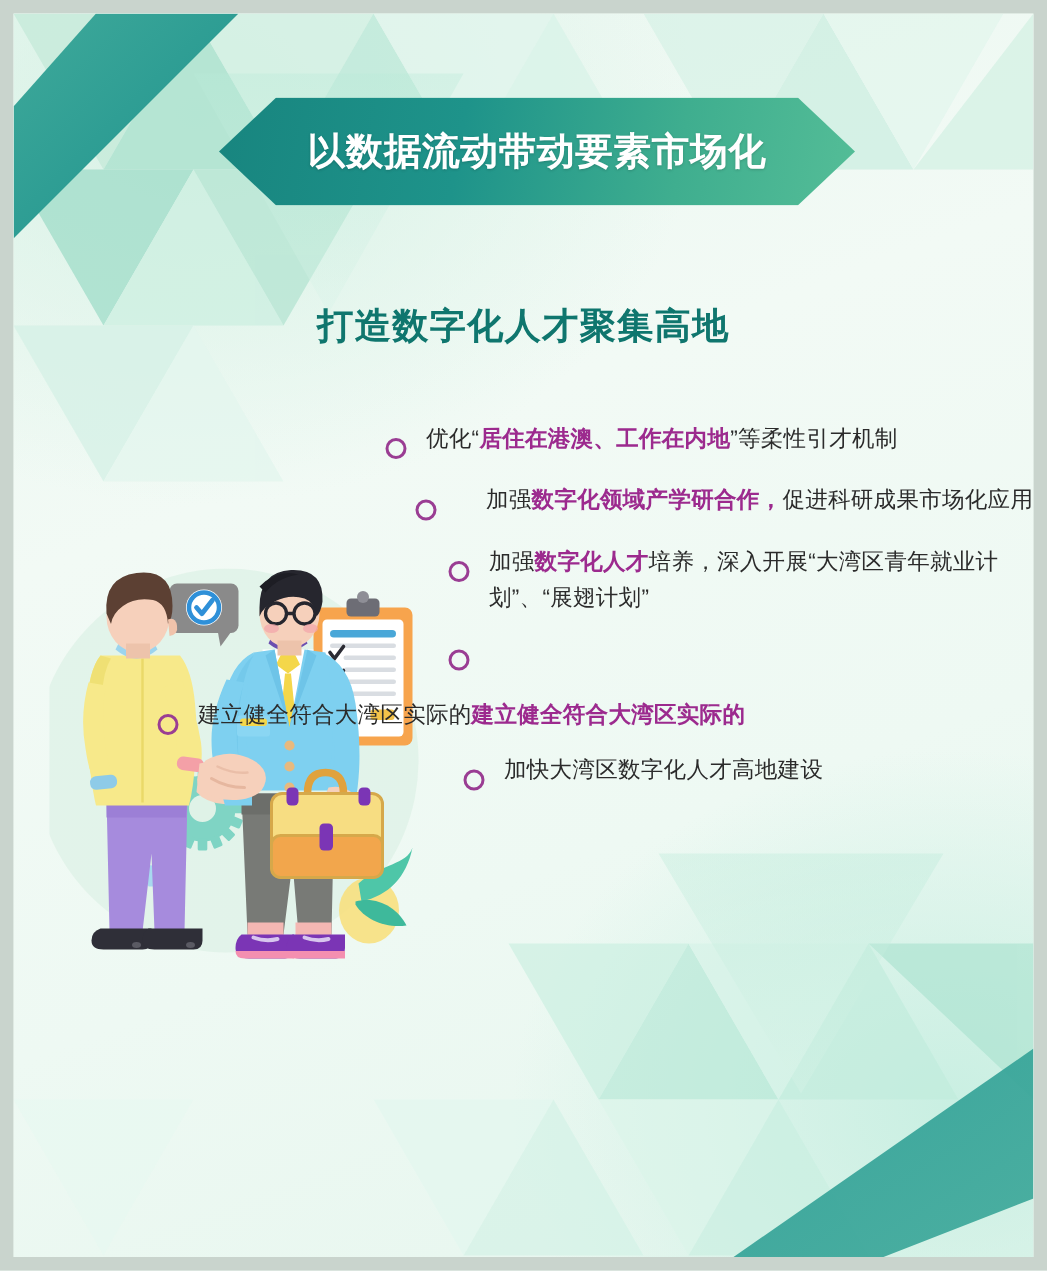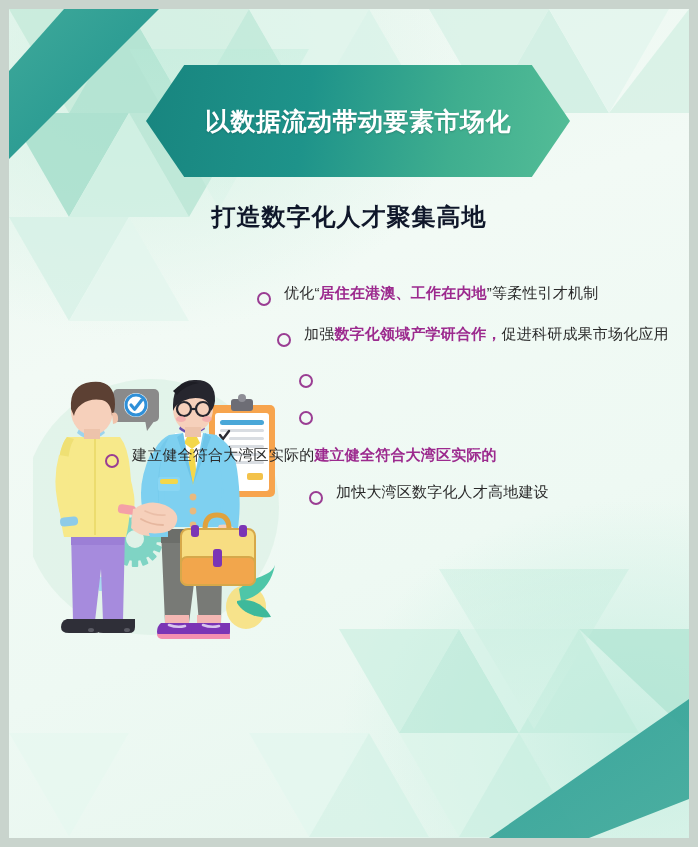--- a/index.html
+++ b/index.html
@@ -23,21 +23,21 @@
     background:
       radial-gradient(ellipse 70% 45% at 18% 8%, #d8f2e6 0%, rgba(216,242,230,0) 70%),
       radial-gradient(ellipse 60% 40% at 92% 88%, #c9efe2 0%, rgba(201,239,226,0) 72%),
       linear-gradient(160deg,#eaf7f0 0%,#f2faf5 35%,#eef9f3 65%,#e6f6ee 100%);
   }
 
   
   .banner{
     position:absolute;
     left:137px;top:56px;
-    width:424px;height:112px;
+    width:424px;height:72px;
     background:linear-gradient(100deg,#18857f 0%,#1e938a 38%,#3fae8f 72%,#54bd97 100%);
     -webkit-clip-path:polygon(9% 0,91% 0,100% 50%,91% 100%,9% 100%,0 50%);
     clip-path:polygon(9% 0,91% 0,100% 50%,91% 100%,9% 100%,0 50%);
     display:flex;flex-direction:column;
     align-items:center;justify-content:center;
     box-shadow:0 3px 8px rgba(0,0,0,.12);
   }
   .banner-line{
     color:#ffffff;
     font-size:25px;
@@ -46,21 +46,21 @@
     line-height:1.32;
     white-space:nowrap;
     text-shadow:0 1px 2px rgba(0,0,0,.18);
   }
 
   
   .subtitle{
     position:absolute;
     left:0;right:0;top:192px;
     text-align:center;
-    color:#0f172a;
+    color:#0f766e;
     font-size:24px;
     font-weight:bold;
     letter-spacing:1px;
   }
 
   
   .bullets{position:absolute;left:0;top:272px;width:698px;}
   .bullet{
     position:relative;
     display:flex;
@@ -81,21 +81,21 @@
     font-size:15px;
     line-height:1.58;
     letter-spacing:.2px;
   }
   .hl{color:#9c2a8e;font-weight:bold;}
 
   
   .b0{padding-left:248px;padding-right:14px;}
   .b0 .btext{width:402px;}
   .b1{padding-left:268px;padding-right:10px;margin-top:16px;}
-  .b1 .btext{width:396px;}
+  .b1 .btext{width:396px;margin-left:20px;}
   .b2{padding-left:290px;padding-right:8px;margin-top:16px;}
   .b2 .btext{width:378px;}
   .b3{padding-left:290px;padding-right:8px;margin-top:12px;}
   .b3 .btext{width:378px;}
   .b4{padding-left:96px;padding-right:8px;margin-top:18px;}
   .b4 .btext{width:578px;white-space:nowrap;}
   .b5{padding-left:300px;padding-right:8px;margin-top:12px;}
   .b5 .btext{width:368px;white-space:nowrap;}
 
   
@@ -370,20 +370,23 @@
 
     <div class="bullet b1">
       <span class="marker"></span>
       <span class="btext">
         <span>加强</span><span class="hl">数字化领域产学研合作，</span><span>促进科研成果市场化应用</span>
       </span>
     </div>
 
     <div class="bullet b2">
       <span class="marker"></span>
+      <span class="btext">
+        <span>加强</span><span class="hl">数字化人才</span><span>培养，深入开展“大湾区青年就业计划”、“展翅计划”</span>
+      </span>
     </div>
 
     <div class="bullet b3">
       <span class="marker"></span>
     </div>
 
     <div class="bullet b4">
       <span class="marker"></span>
       <span class="btext">
         <span>建立健全符合大湾区实际的</span><span class="hl">建立健全符合大湾区实际的</span>

